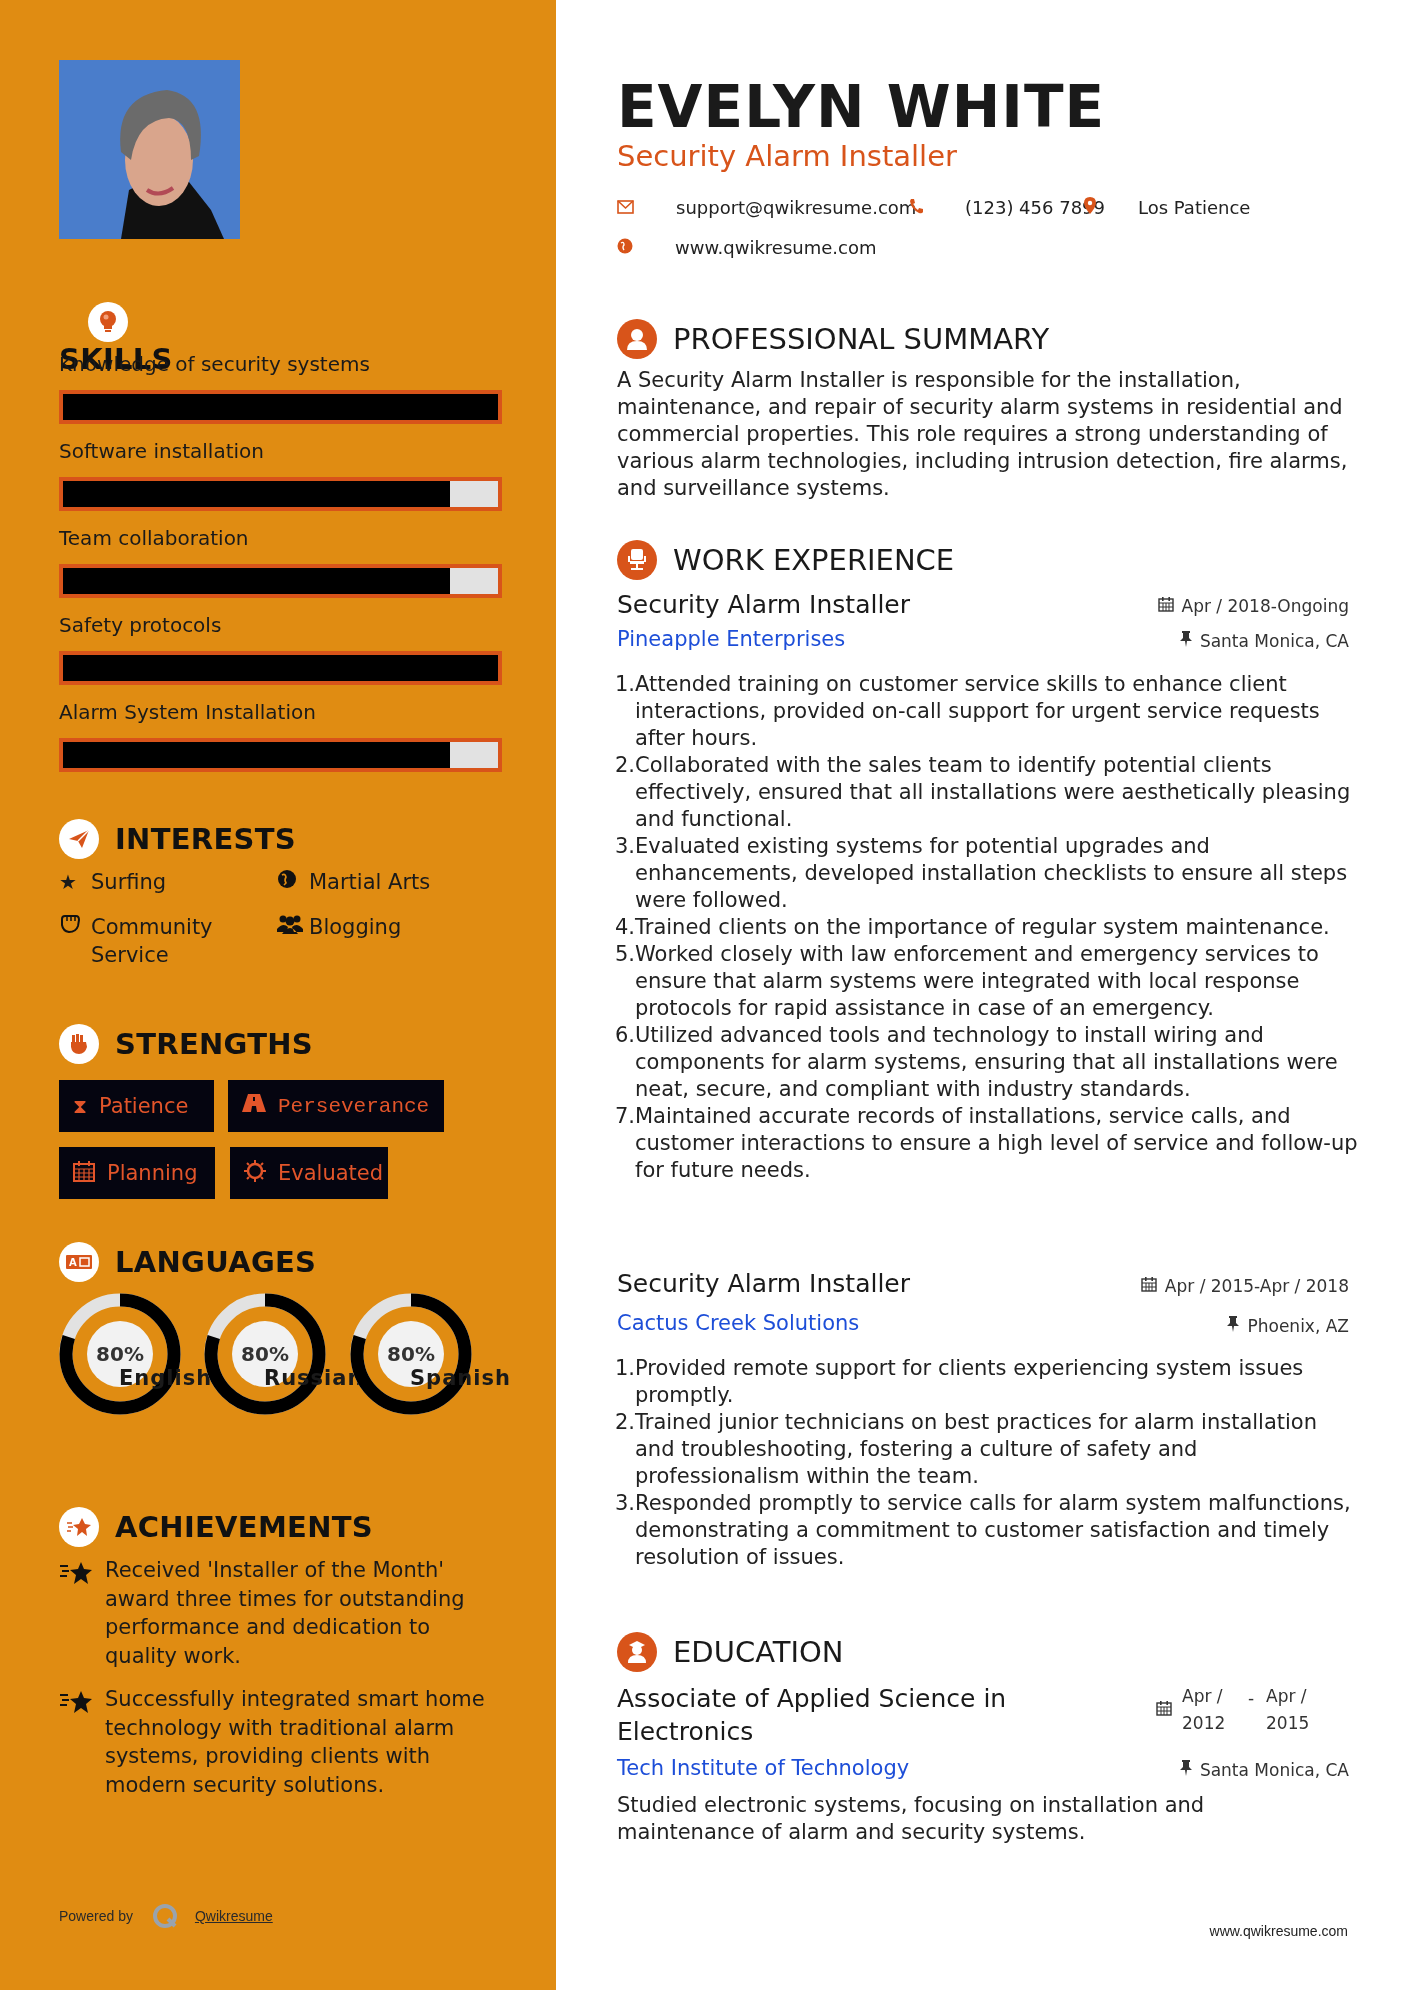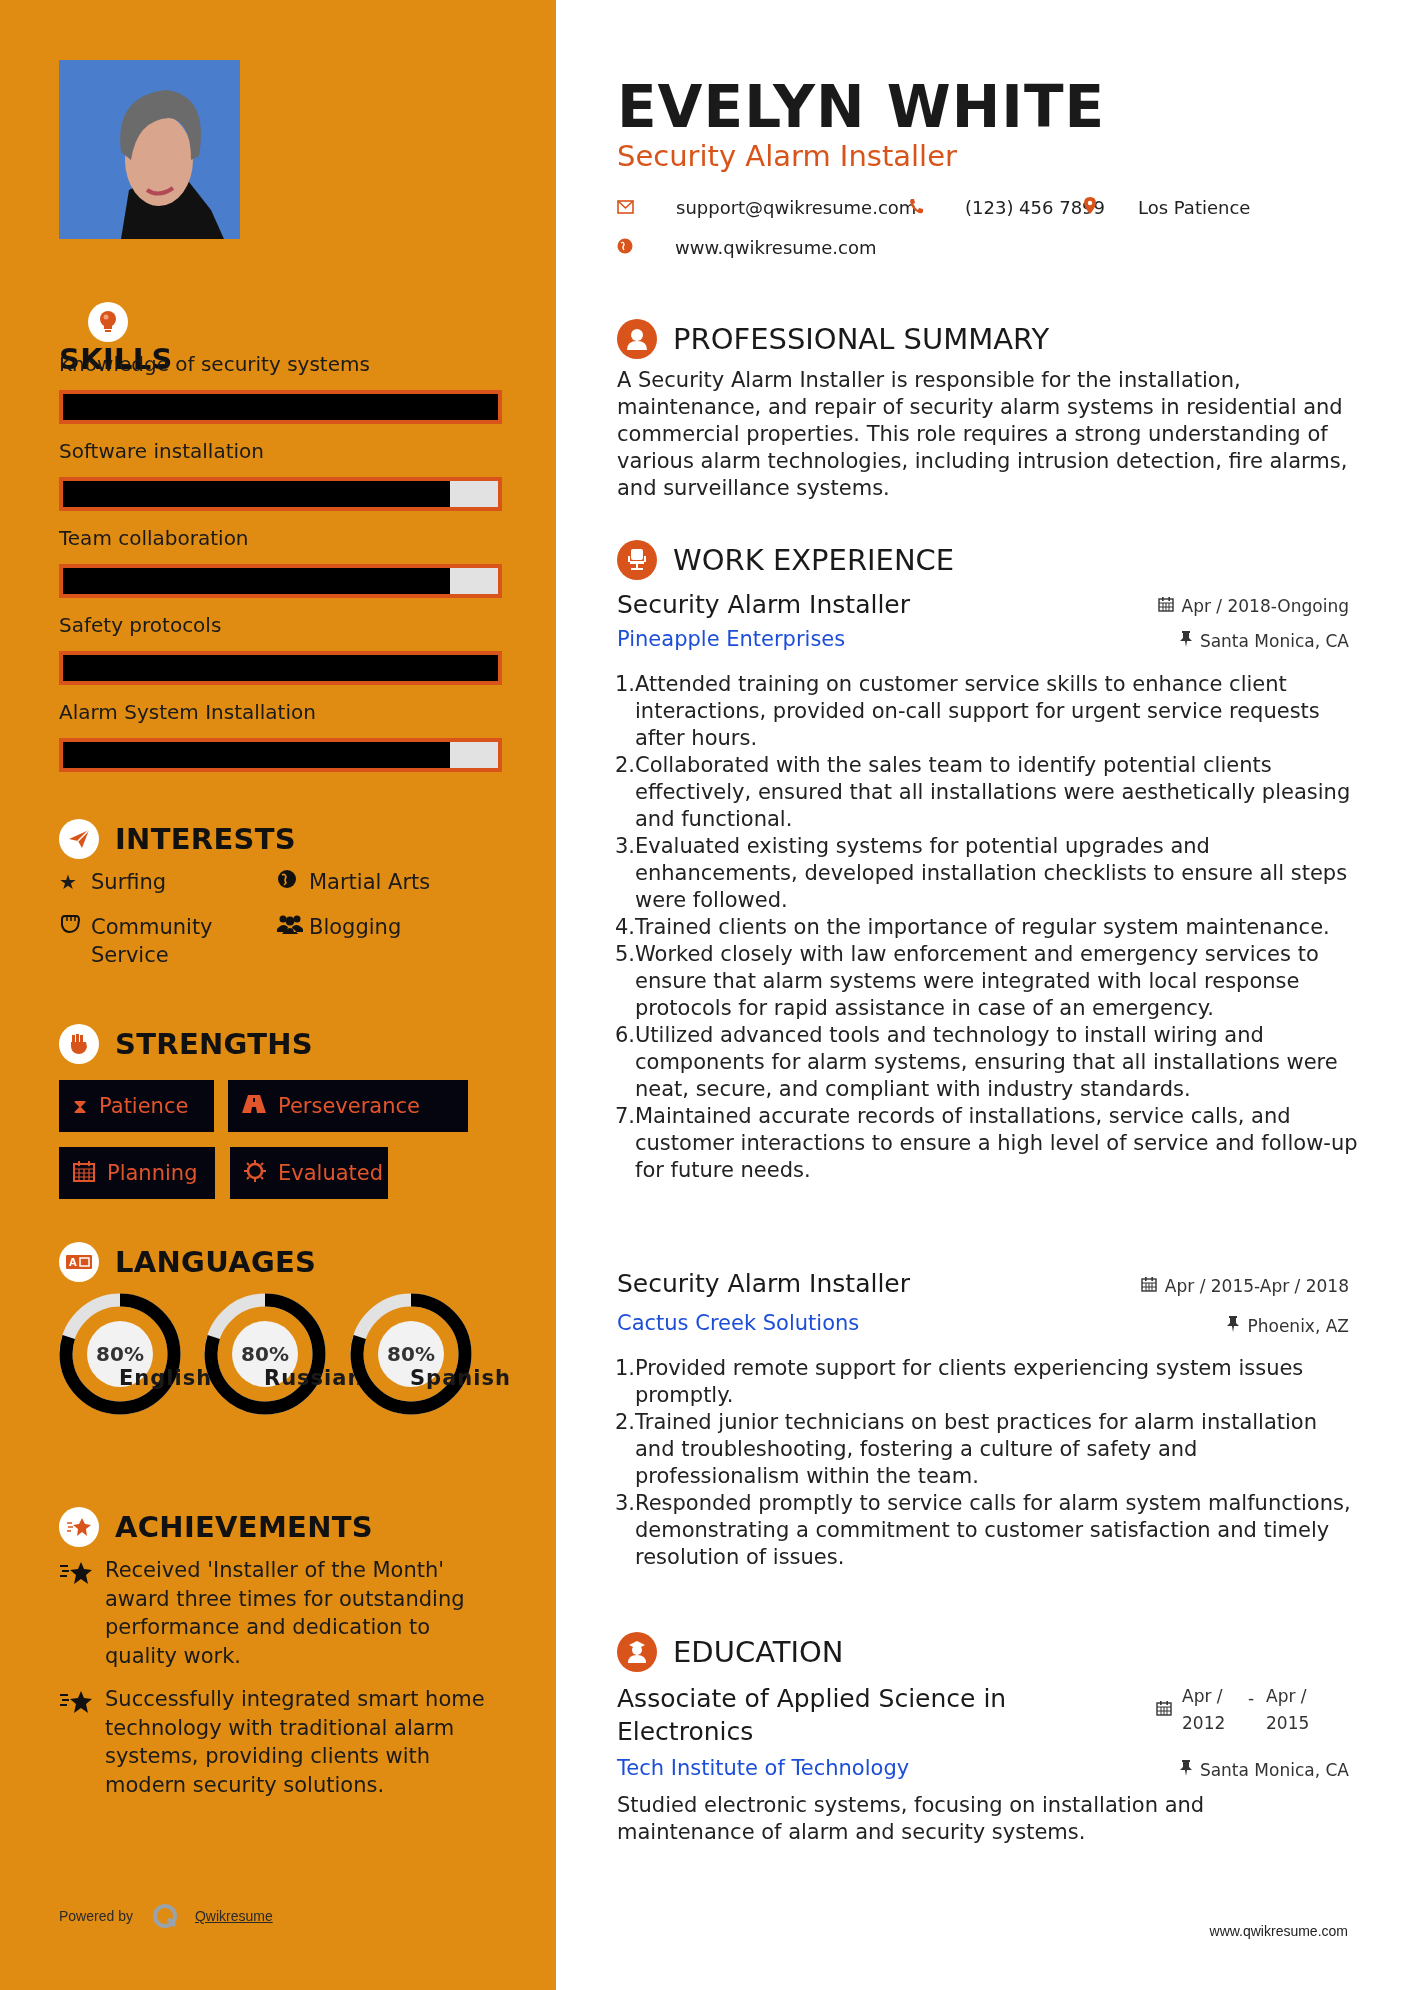--- a/index.html
+++ b/index.html
@@ -176,21 +176,21 @@
           <path d="M2 9 L17 9 L18 14 Q16 21 10 21 Q3 21 2 14 Z" fill="#d8541a"></path>
         </svg>
     </span>
     <span class="t">STRENGTHS</span>
   </div>
 
   <div class="chip" style="left:59px; top:1080px; width:155px;">
     <span class="g">⧗</span>
     <span>Patience</span>
   </div>
-  <div class="chip" style="left:228px; top:1080px; width:240px;">
+  <div class="chip" style="left:228px; top:1080px; width:216px;font-family:Liberation Mono, monospace;">
     <span class="g">
       <svg width="24" height="18" viewBox="0 0 24 18">
           <path d="M6 0 L18 0 L24 18 L15 18 L14 12 L10 12 L9 18 L0 18 Z" fill="#e2552a"></path>
           <rect x="11" y="3" width="2" height="4" fill="#050510"></rect>
         </svg>
     </span>
     <span>Perseverance</span>
   </div>
   <div class="chip" style="left:59px; top:1147px; width:156px;">
     <span class="g">

